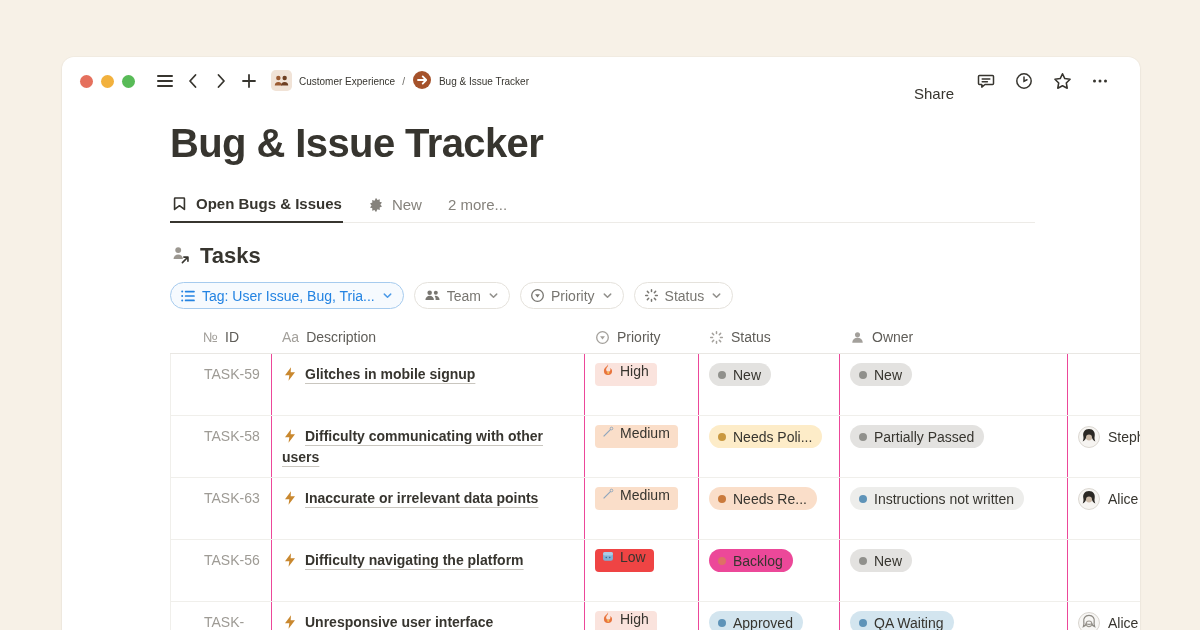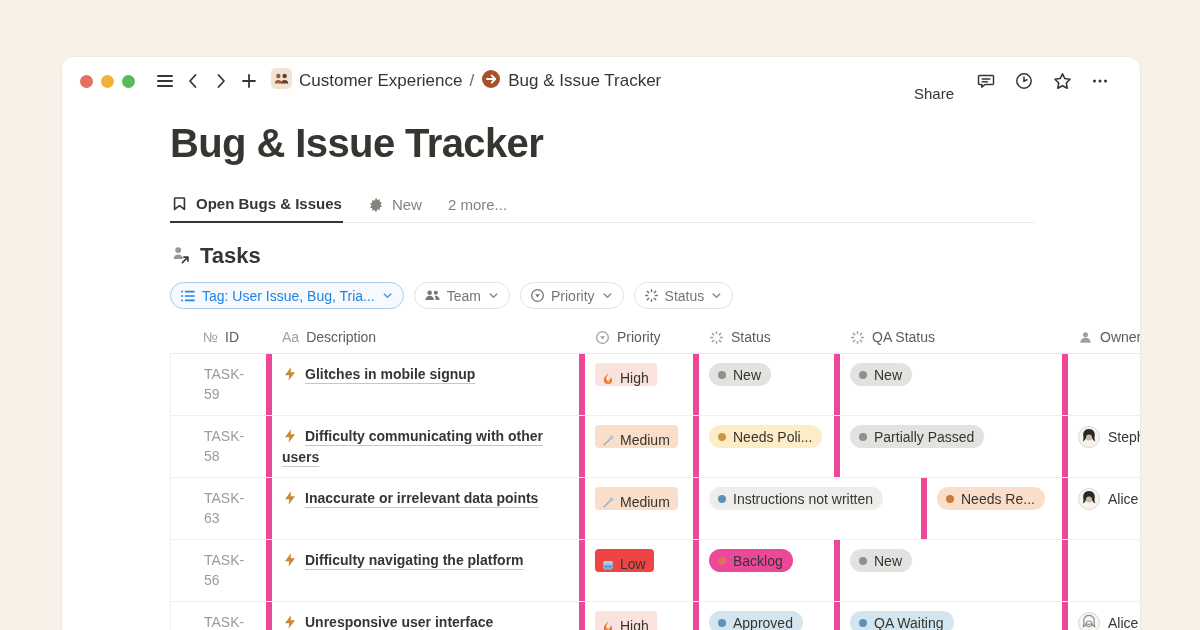--- a/index.html
+++ b/index.html
@@ -12,21 +12,21 @@
     position:absolute; left:62px; top:57px; width:1078px; height:573px;
     background:#FFFFFF; border-radius:12px 12px 0 0; overflow:hidden;
     box-shadow:0 1px 3px rgba(0,0,0,.05), 0 0 0 1px rgba(0,0,0,.02);
   }
   
   .topbar { display:flex; align-items:center; height:48px; padding:0 26px 0 18px; }
   .lights { display:flex; gap:8px; margin-right:16px; }
   .light { width:13px; height:13px; border-radius:50%; }
   .iconbtn { display:flex; align-items:center; justify-content:center; width:28px; height:28px; color:#37352F; }
   .iconbtn svg { display:block; }
-  .crumbs { display:flex; align-items:center; gap:7px; margin-left:8px; font-size:17px; }
+  .crumbs { display:flex; align-items:center; gap:7px; margin-left:8px; font-size:10px; }
   .crumb-sep { color:#6E6C67; }
   .topbar-right { margin-left:auto; display:flex; align-items:center; gap:10px; }
   .share { font-size:15px; padding:4px 8px;margin-top:24px; }
   
   .content { padding-left:108px; }
   h1.page-title { font-size:40px; font-weight:700; letter-spacing:-.6px; margin:14px 0 0 0; line-height:48px; }
   .tabs { margin-top:22px; width:865px; border-bottom:1px solid #EDEBE7; display:flex; gap:24px; align-items:flex-end; }
   .tab { display:flex; align-items:center; gap:8px; font-size:15px; color:#85827C; padding:6px 1px 9px 1px; margin-bottom:0; }
   .tab.active { color:#37352F; font-weight:700; border-bottom:2.5px solid #37352F; margin-bottom:-1px; }
   .tab .icon { display:flex; }
@@ -37,30 +37,30 @@
           display:flex; align-items:center; gap:6px; font-size:14px; color:#787671; background:#FFFFFF; }
   .chip.active { color:#2383E2; border-color:#A6CBEE; background:#F6FAFE; }
   .chip .chev { margin-left:1px; opacity:.8; }
   
   .table { margin-top:12px; width:1048px; font-size:14px; }
   .thead { display:flex; align-items:center; height:33px; border-bottom:1px solid #E9E7E3; color:#5F5D58; }
   .th { display:flex; align-items:center; gap:7px; padding:0 10px; }
   .th .icon, .th .icon-text { color:#A3A09B; }
   .icon-text { font-size:14px; }
   .trow { display:flex; border-bottom:1px solid #F0EFEB; min-height:62px; align-items:stretch; background:#fff; }
-  .td { padding:8px 10px; border-right:6px solid #ec4899; }
+  .td { padding:8px 10px; border-right:1px solid #ec4899; }
   .td:first-child { border-left:1px solid #F0EFEB; }
   .c-id { width:102px; } .c-desc { width:313px; } .c-pri { width:114px; }
   .c-status { width:141px; } .c-qa { width:228px; } .c-owner { width:150px; border-right:none; }
   .td.c-id { color:#9E9B95; padding-left:33px; padding-top:10px; line-height:20px; }
   .th.c-id { padding-left:33px; }
   .td.c-desc { font-weight:600; line-height:21px; padding-top:10px; color:#37352F; }
   .desc-link { text-decoration:underline; text-decoration-color:#C9C6BF; text-decoration-thickness:1px; text-underline-offset:3.5px; cursor:pointer;margin-top:15px; }
   .bolt { display:inline-block; vertical-align:-3px; margin-right:7px; }
-  .pri-chip { display:inline-flex; align-items:flex-end; gap:5px; height:23px; padding:0 8px 0 6px;
+  .pri-chip { display:inline-flex; align-items:flex-start; gap:5px; height:23px; padding:0 8px 0 6px;
               border-radius:4px; color:#37352F; margin-top:1px; }
   .pill { display:inline-flex; align-items:center; gap:7px; height:23px; padding:0 10px 0 9px;
           border-radius:12px; color:#37352F; margin-top:1px; white-space:nowrap; }
   .dot { width:8px; height:8px; border-radius:50%; flex:none; }
   .owner-wrap { display:flex; align-items:center; gap:8px; padding-top:2px; white-space:nowrap; }
   .avatar { width:22px; height:22px; border-radius:50%; flex:none; }
 </style>
 </head>
 <body>
 
@@ -259,28 +259,20 @@
             <span>Priority</span>
           </div>
           <div class="th c-status">
             <span class="icon" style="display: inline-flex;">
               <svg width="15" height="15" viewBox="0 0 16 16" fill="none" stroke="currentColor" stroke-width="1.6" stroke-linecap="round">
                 <path d="M8 1.8v2M8 12.2v2M1.8 8h2M12.2 8h2M3.6 3.6l1.4 1.4M11 11l1.4 1.4M12.4 3.6 11 5M5 11l-1.4 1.4"></path>
               </svg>
             </span>
             <span>Status</span>
           </div>
-          <div class="th c-qa">
-            <span class="icon" style="display: inline-flex;">
-              <svg width="15" height="15" viewBox="0 0 16 16" fill="none" stroke="currentColor" stroke-width="1.6" stroke-linecap="round">
-                <path d="M8 1.8v2M8 12.2v2M1.8 8h2M12.2 8h2M3.6 3.6l1.4 1.4M11 11l1.4 1.4M12.4 3.6 11 5M5 11l-1.4 1.4"></path>
-              </svg>
-            </span>
-            <span>QA Status</span>
-          </div>
           <div class="th c-owner">
             <span class="icon" style="display: inline-flex;">
               <svg width="15" height="15" viewBox="0 0 16 16" fill="currentColor">
                 <circle cx="8" cy="5" r="2.7"></circle>
                 <path d="M2.4 13.6a5.6 5.6 0 0 1 11.2 0z"></path>
               </svg>
             </span>
             <span>Owner</span>
           </div>
         </div>
@@ -357,27 +349,27 @@
               </span><span class="desc-link">Inaccurate or irrelevant data points</span></div>
             <div class="td c-pri"><span class="pri-chip" style="background: rgb(250, 222, 201);">
                 <span class="icon" style="display: inline-flex;">
                   <svg width="14" height="14" viewBox="0 0 24 24" fill="none" stroke="#8FA6BC">
                     <path d="M4.5 19.5 16.5 7.5" stroke-width="2"></path>
                     <circle cx="18" cy="6" r="2.3" stroke-width="1.6"></circle>
                   </svg>
                 </span>
                 <span>Medium</span>
               </span></div>
+            <div class="td c-status"><span class="pill" style="background: rgb(250, 222, 201);">
+                <span class="dot" style="background: rgb(202, 122, 60);"></span>
+                <span>Needs Re...</span>
+              </span></div>
             <div class="td c-qa"><span class="pill" style="background: rgb(237, 237, 235);">
                 <span class="dot" style="background: rgb(94, 147, 184);"></span>
                 <span>Instructions not written</span>
-              </span></div>
-            <div class="td c-status"><span class="pill" style="background: rgb(250, 222, 201);">
-                <span class="dot" style="background: rgb(202, 122, 60);"></span>
-                <span>Needs Re...</span>
               </span></div>
             <div class="td c-owner">
               <span class="owner-wrap">
                 <span class="icon avatar" style="display: inline-flex;">
                   <svg width="22" height="22" viewBox="0 0 22 22">
                     <circle cx="11" cy="11" r="10.5" fill="#F6F4F1" stroke="#DCD8D2"></circle>
                     <path d="M11 3c-4.4 0-6.4 3.4-5.7 7 .4 2 .2 3.6-.6 5.4 1.8-.6 2.8-1.7 3.3-3.6.9 1.2 5.1 1.2 6 0 .5 1.9 1.5 3 3.3 3.6-.8-1.8-1-3.4-.6-5.4C17.4 6.4 15.4 3 11 3z" fill="#2B2824"></path>
                     <circle cx="11" cy="11.6" r="3" fill="#CBB9A7"></circle>
                   </svg>
                 </span>

